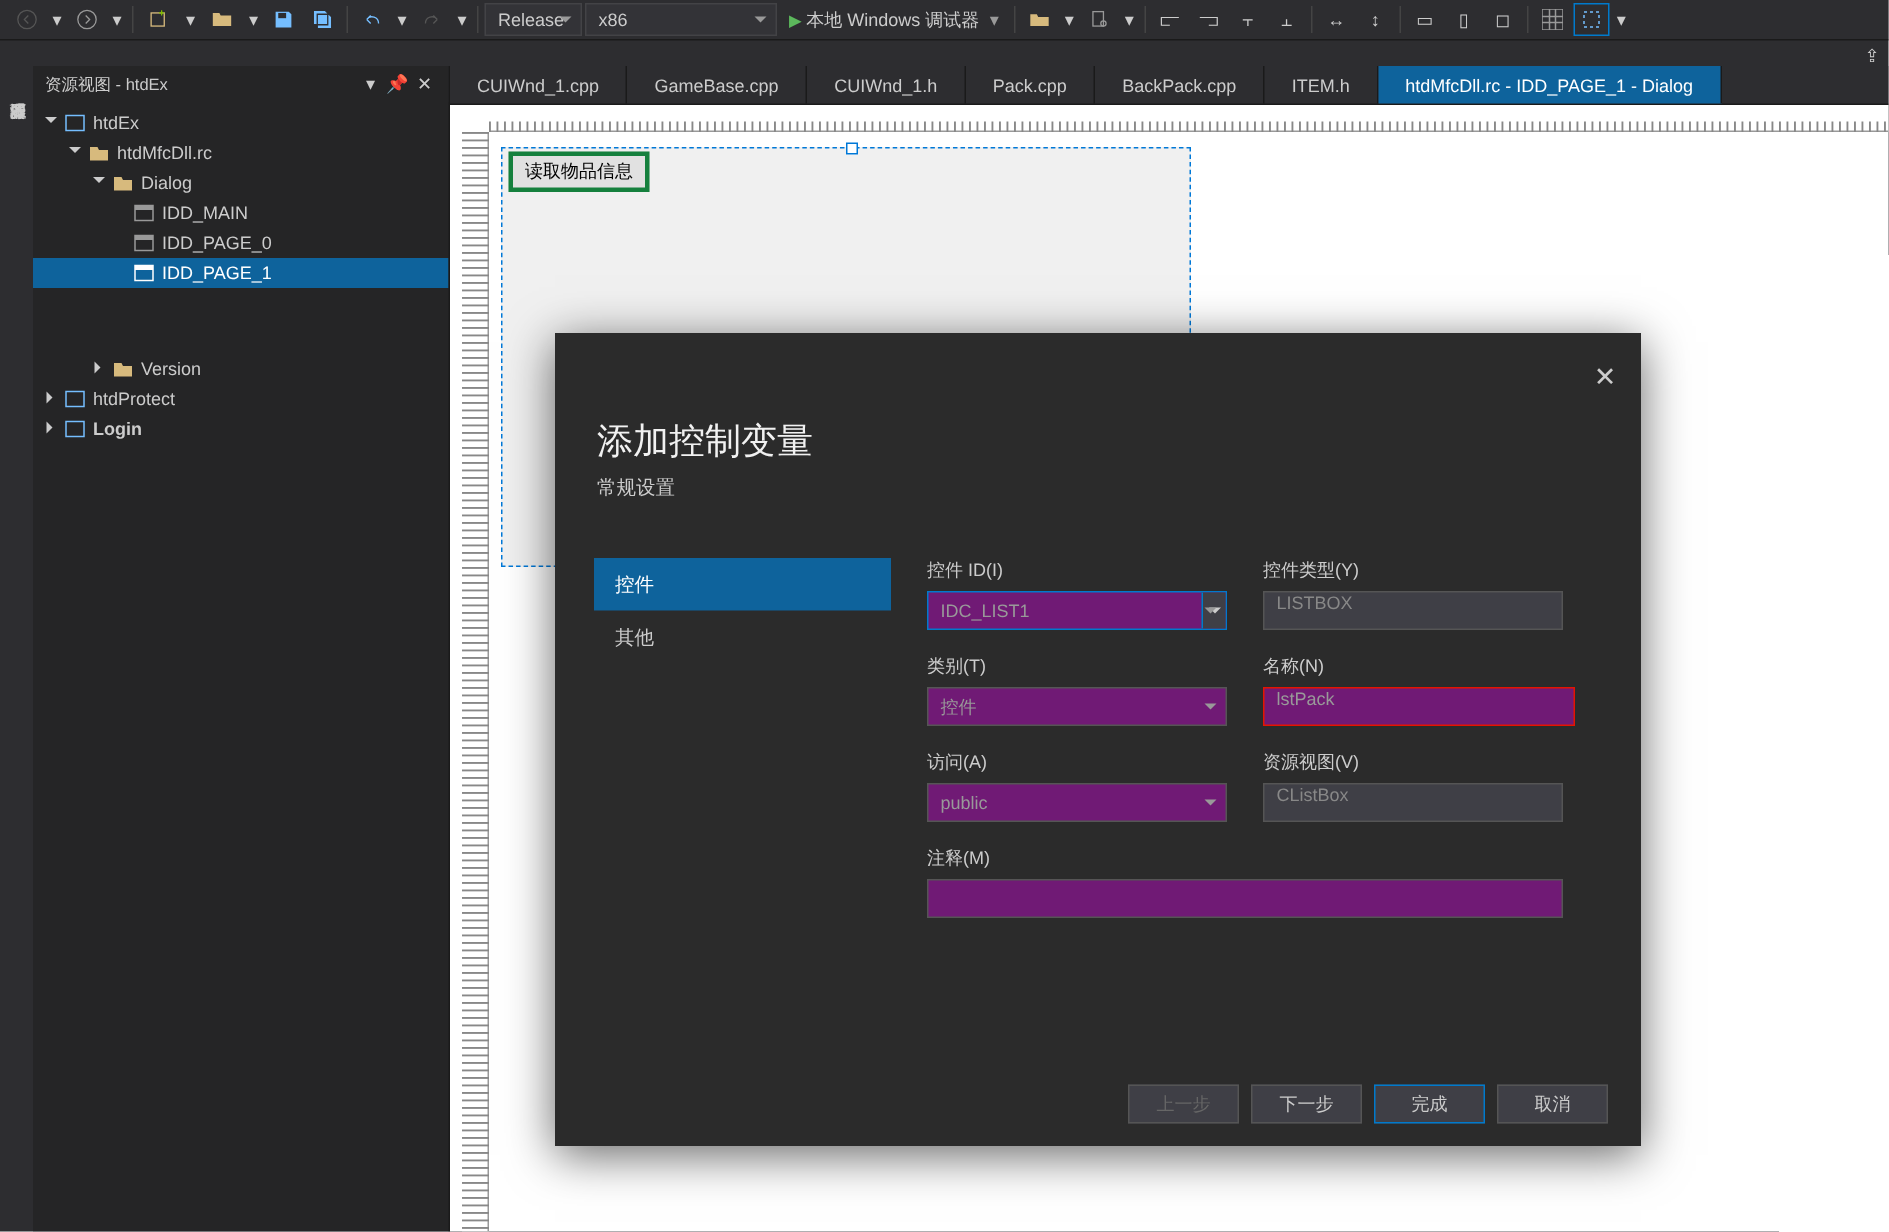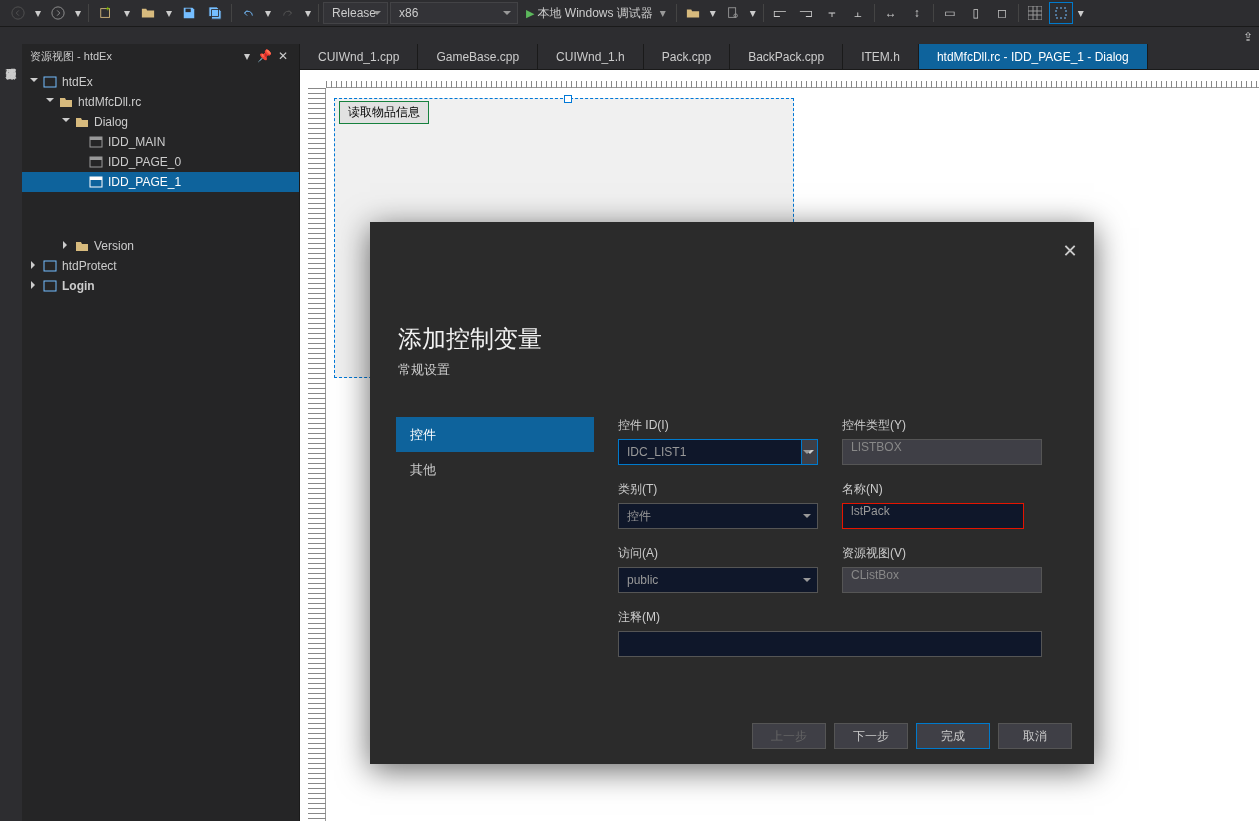--- a/index.html
+++ b/index.html
@@ -49,39 +49,39 @@
     .ruler-v { position: absolute; left: 8px; top: 18px; width: 18px; bottom: 0; background: #fff; border-right: 1px solid #999; }
     .ruler-h::before { content: ''; position: absolute; left:0; right:0; top:0; height:18px;
       background-image: repeating-linear-gradient(to right, #888 0, #888 1px, transparent 1px, transparent 5px);
       background-position: 0 11px; background-repeat: repeat-x; background-size: 5px 7px;}
     .ruler-v::before { content:''; position:absolute; top:0; bottom:0; left:0; width:18px;
       background-image: repeating-linear-gradient(to bottom, #888 0, #888 1px, transparent 1px, transparent 5px);
       background-position: 11px 0; background-size: 7px 5px; }
     .canvas { position: absolute; left: 34px; top: 28px; }
     .dialog-frame { width: 460px; height: 280px; border: 1px dashed #0078d7; background: #f0f0f0; position: relative; }
     .dialog-frame::after { content:''; position:absolute; top:-4px; left:50%; width:6px; height:6px; background:#fff; border:1px solid #0078d7;}
-    .dlgbtn { position: absolute; left: 4px; top: 2px; padding: 2px 8px; background: #e1e1e1; border: 1px solid #15803d; font-size: 12px; color: #000; }
+    .dlgbtn { position: absolute; left: 4px; top: 2px; padding: 2px 8px; background: #e1e1e1; border: 3px solid #15803d; font-size: 12px; color: #000; }
     .dashed-handle { position:absolute; right:-4px; top:50%; width:6px;height:6px; background:#fff;border:1px solid #0078d7;}
     .dashed-handle2 { position:absolute; bottom:-4px; left:50%; width:6px;height:6px; background:#fff;border:1px solid #0078d7;}
     
     
     .modal { position: absolute; left: 370px; top: 222px; width: 724px; height: 542px; background: #2b2b2b; box-shadow: 0 6px 30px rgba(0,0,0,0.6); display: flex; flex-direction: column; }
     .modal-close { position: absolute; right: 14px; top: 18px; color: #ccc; font-size: 18px; cursor: pointer; width:20px; text-align:center; }
-    .modal-head { padding: 56px 28px 20px; margin-top: 45px; }
+    .modal-head { padding: 56px 28px 20px; }
     .modal-title { font-size: 24px; font-weight: 300; color: #f1f1f1; }
     .modal-subtitle { font-size: 13px; color: #ccc; margin-top: 6px; }
     .modal-body { flex: 1; display: flex; padding: 18px 26px 0; }
     .wizard-nav { width: 198px; display: flex; flex-direction: column; gap: 0; }
     .wiz-tab { height: 35px; display: flex; align-items: center; padding: 0 14px; font-size: 13px; color: #ccc; cursor: pointer; }
     .wiz-tab.active { background: #0e639c; color: #fff; }
     .wizard-form { flex: 1; display: grid; grid-template-columns: 200px 200px; gap: 16px 24px; align-content: start; padding-left: 24px; }
     .form-group { display: flex; flex-direction: column; gap: 5px; }
     .form-group.span2 { grid-column: 1 / 3; }
     .flabel { font-size: 12px; color: #ccc; }
-    .finput { height: 26px; background: #0f172a; border: 1px solid #555; color: #999; padding: 0 8px; font-size: 12px; }
+    .finput { height: 26px; background: #701a75; border: 1px solid #555; color: #999; padding: 0 8px; font-size: 12px; }
     .finput.dropdown { position: relative; display: flex; align-items: center; cursor: pointer; }
     .finput.dropdown::after { content: ''; position: absolute; right: 6px; top: 50%; transform: translateY(-2px); border: 4px solid transparent; border-top-color: #999; width:0; }
     .finput.active-id { border: 1px solid #007acc; padding-right: 16px; }
     .drop-arrow { position:absolute; right:0; top:0; width:16px; height:100%; background:#3f3f46; border-left:1px solid #007acc; display:flex; align-items:center; justify-content:center; }
     .drop-arrow::before{ content:''; border:4px solid transparent; border-top-color:#ccc; margin-top:4px; }
     .finput.highlight { border: 1px solid #e51400; }
     .finput.readonly { background:#3f3f46; color:#888; }
     .modal-footer { height: 56px; display: flex; align-items: center; justify-content: flex-end; padding: 0 22px; gap: 8px; }
     .mbtn { width: 74px; height: 26px; background: #3f3f46; border: 1px solid #555; color: #ccc; font-size: 12px; cursor: pointer; display:flex; align-items:center; justify-content:center; }
     .mbtn.primary { border: 1px solid #007acc; }
@@ -343,21 +343,21 @@
         <div class="finput readonly"><span>LISTBOX</span></div>
       </div>
       <div class="form-group">
         <div class="flabel">类别(T)</div>
         <div class="finput dropdown">
             <span>控件</span>
           </div>
       </div>
       <div class="form-group">
         <div class="flabel">名称(N)</div>
-        <div class="finput highlight" style="width:182px;"><span>lstPack</span></div>
+        <div class="finput highlight" style="width:208px;"><span>lstPack</span></div>
       </div>
       <div class="form-group">
         <div class="flabel">访问(A)</div>
         <div class="finput dropdown">
             <span>public</span>
           </div>
       </div>
       <div class="form-group">
         <div class="flabel">资源视图(V)</div>
         <div class="finput readonly"><span>CListBox</span></div>

